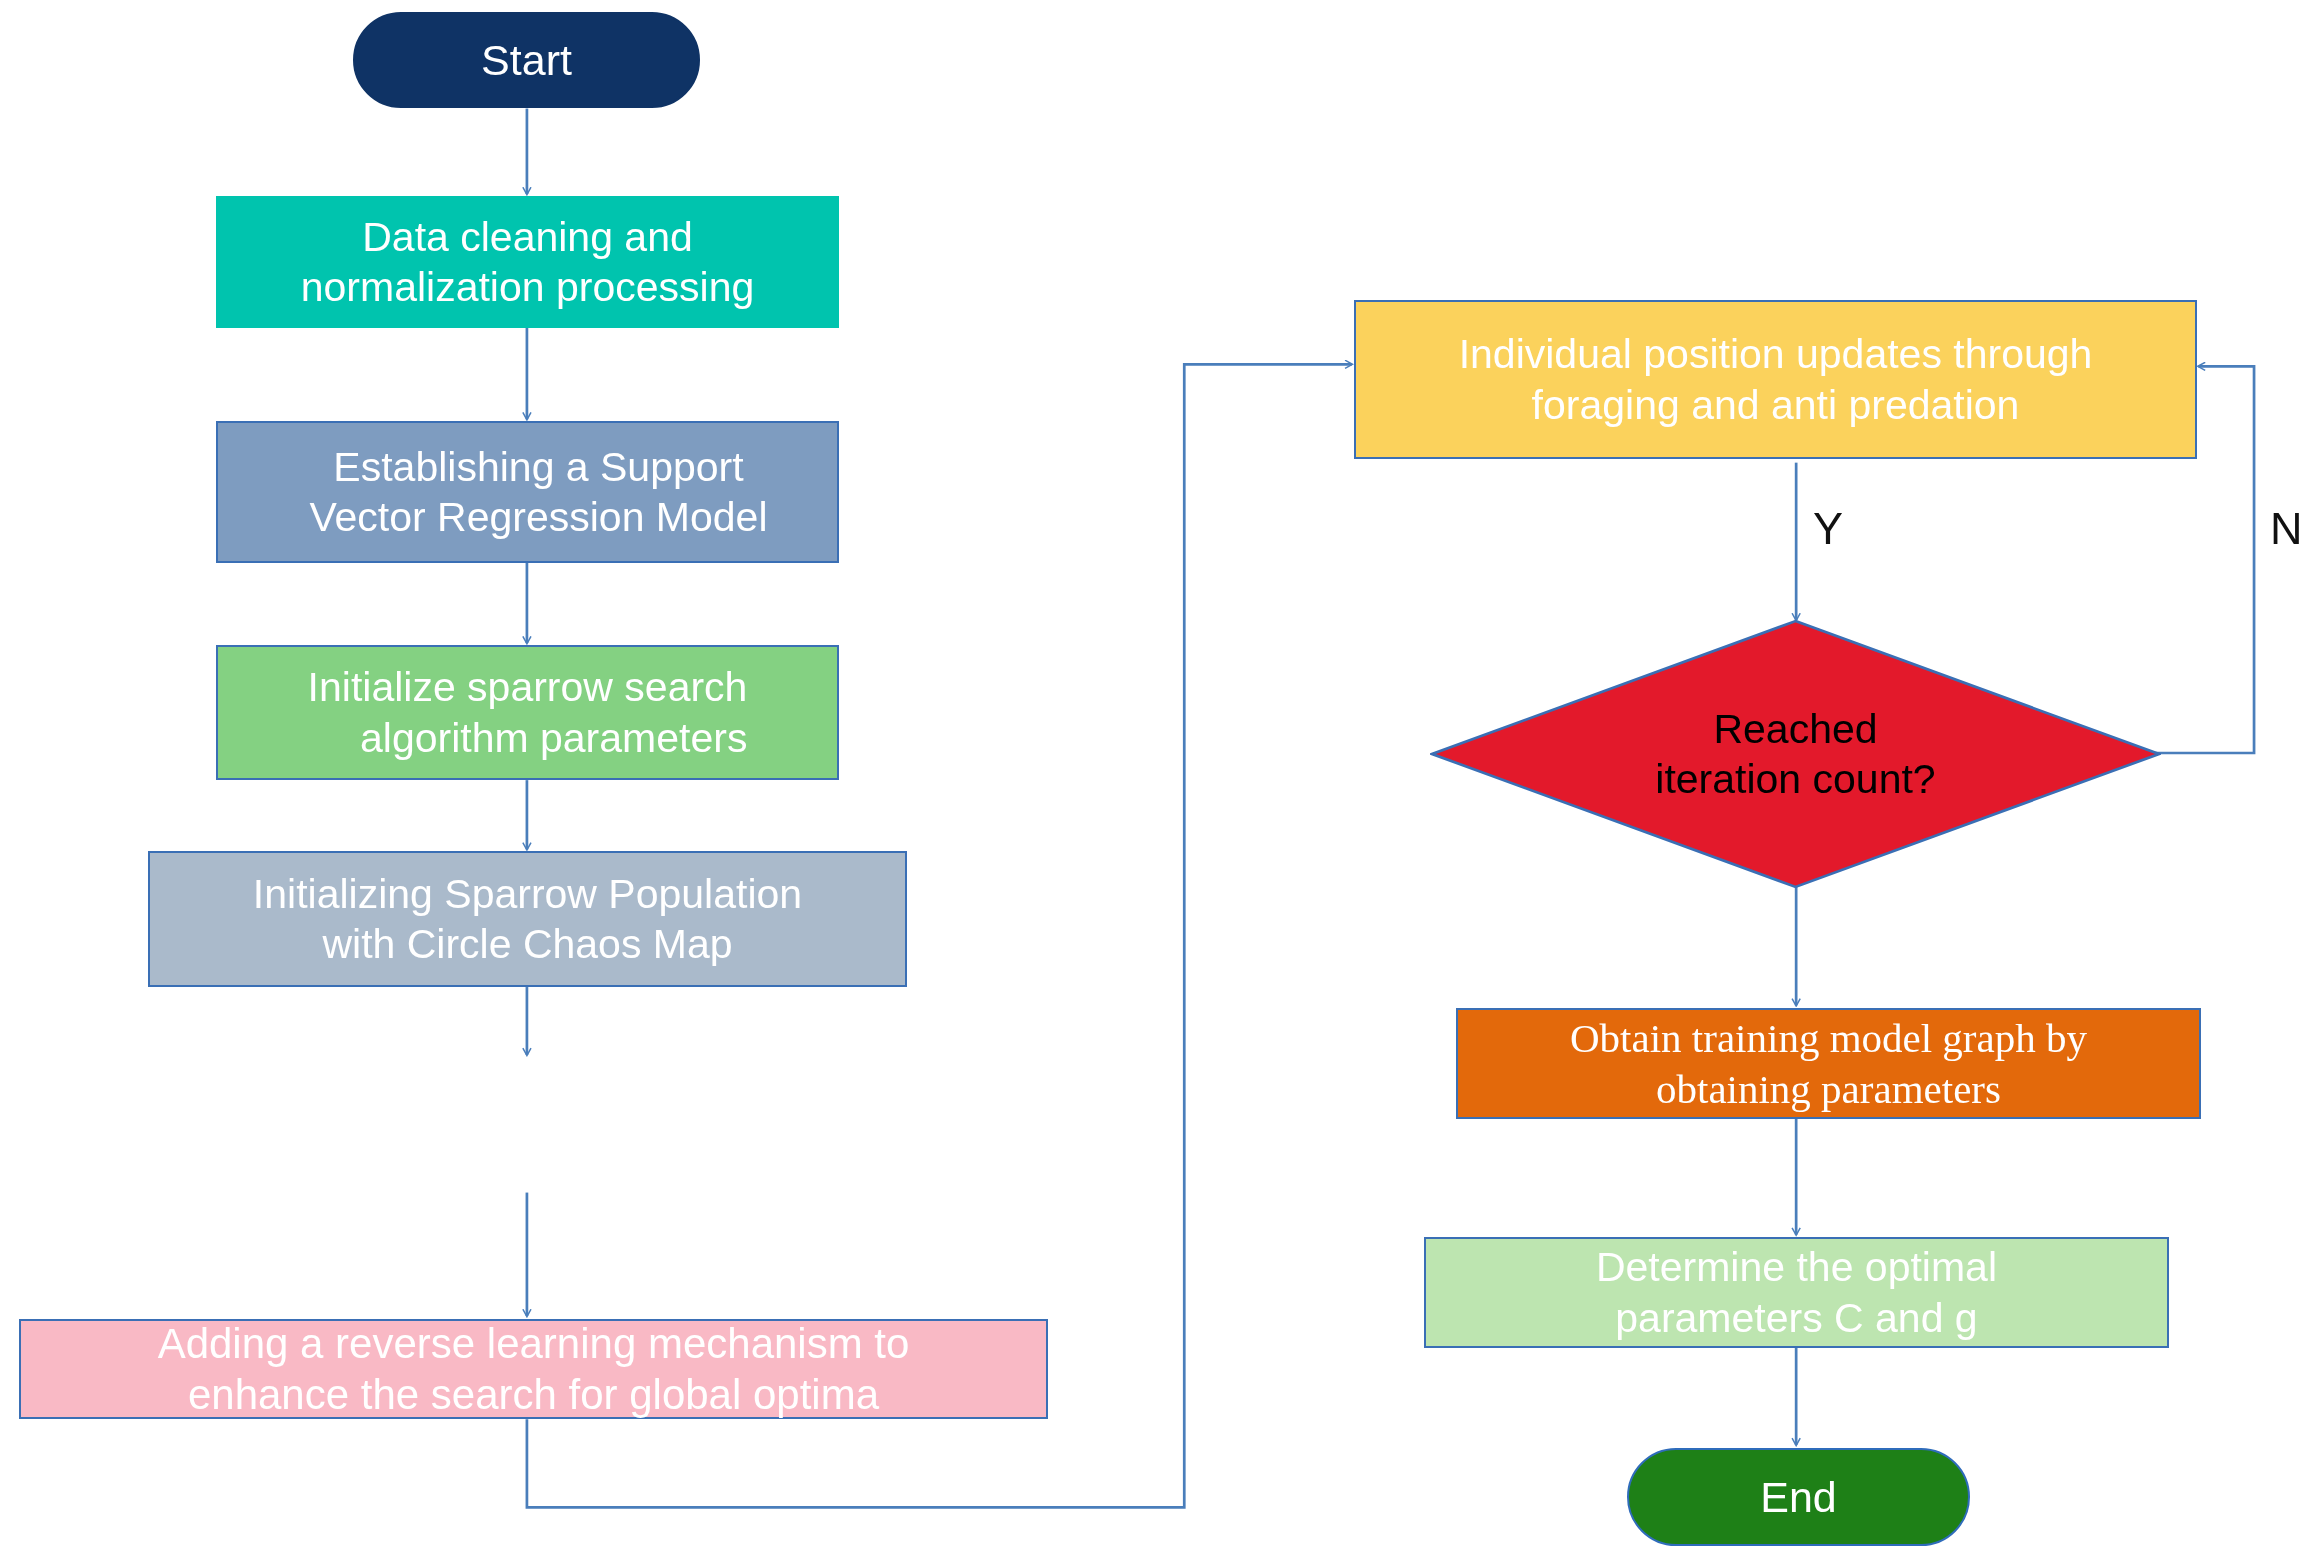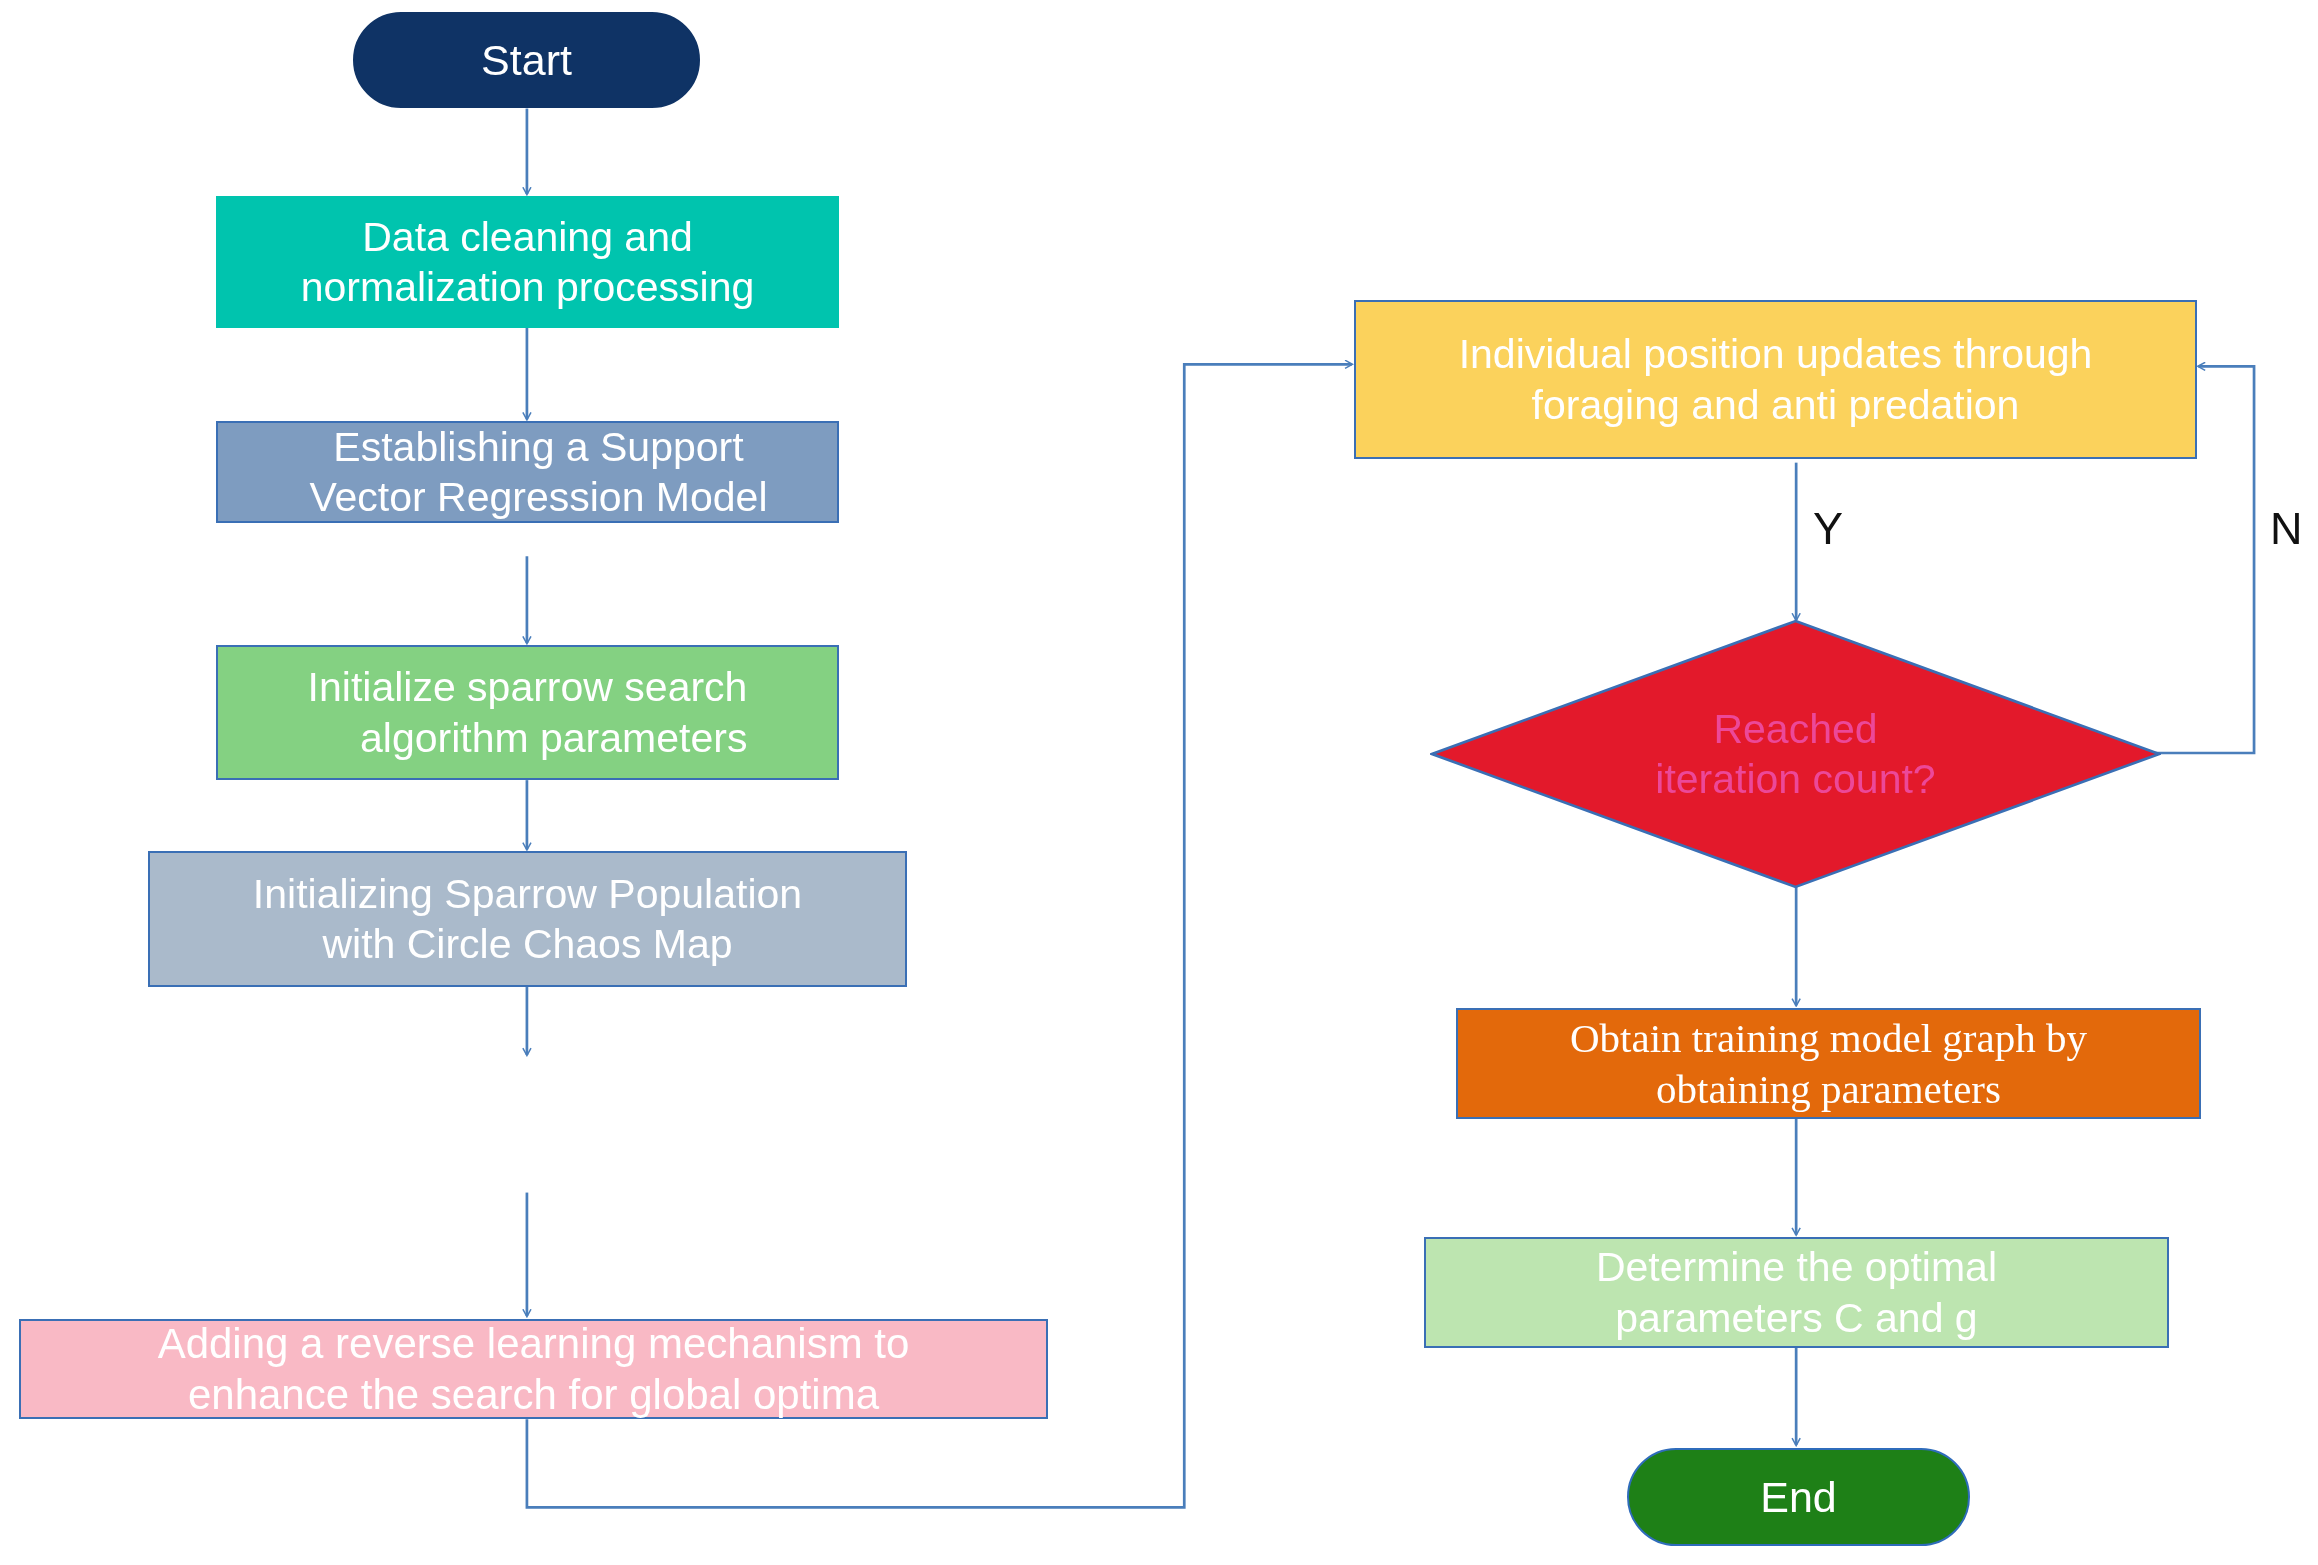--- a/index.html
+++ b/index.html
@@ -60,21 +60,21 @@
   }
   .diamond-label {
     position: absolute;
     left: 0; top: 0;
     width: 100%;
     height: 100%;
     display: flex;
     align-items: center;
     justify-content: center;
     text-align: center;
-    color: #ec4899;
+    color: #000000;
     font-size: 41px;
     line-height: 1.22;
     white-space: pre-line;
   }
   .branch-label {
     position: absolute;
     color: #111111;
     font-size: 45px;
     z-index: 4;
     font-family: "Liberation Sans", sans-serif;
@@ -121,21 +121,21 @@
 
   <div class="node proc teal-node" style="left:216px; top:196px; width:623px; height:132px;">
     <span>Data cleaning and
 normalization processing</span>
   </div>
 
   <div class="node term start-node" style="left:353px; top:12.2px; width:347px; height:96px;">
     <span>Start</span>
   </div>
 
-  <div class="node proc steel-node" style="left:216px; top:421px; width:623px; height:102px;padding-left:22px;">
+  <div class="node proc steel-node" style="left:216px; top:421px; width:623px; height:142px;padding-left:22px;">
     <span>Establishing a Support
 Vector Regression Model</span>
   </div>
 
   <div class="node proc green-node" style="left:216px; top:645px; width:623px; height:135px;text-align:right;">
     <span>Initialize sparrow search
 algorithm parameters</span>
   </div>
 
   <div class="node proc slate-node" style="left:148px; top:851px; width:759px; height:136px;">

